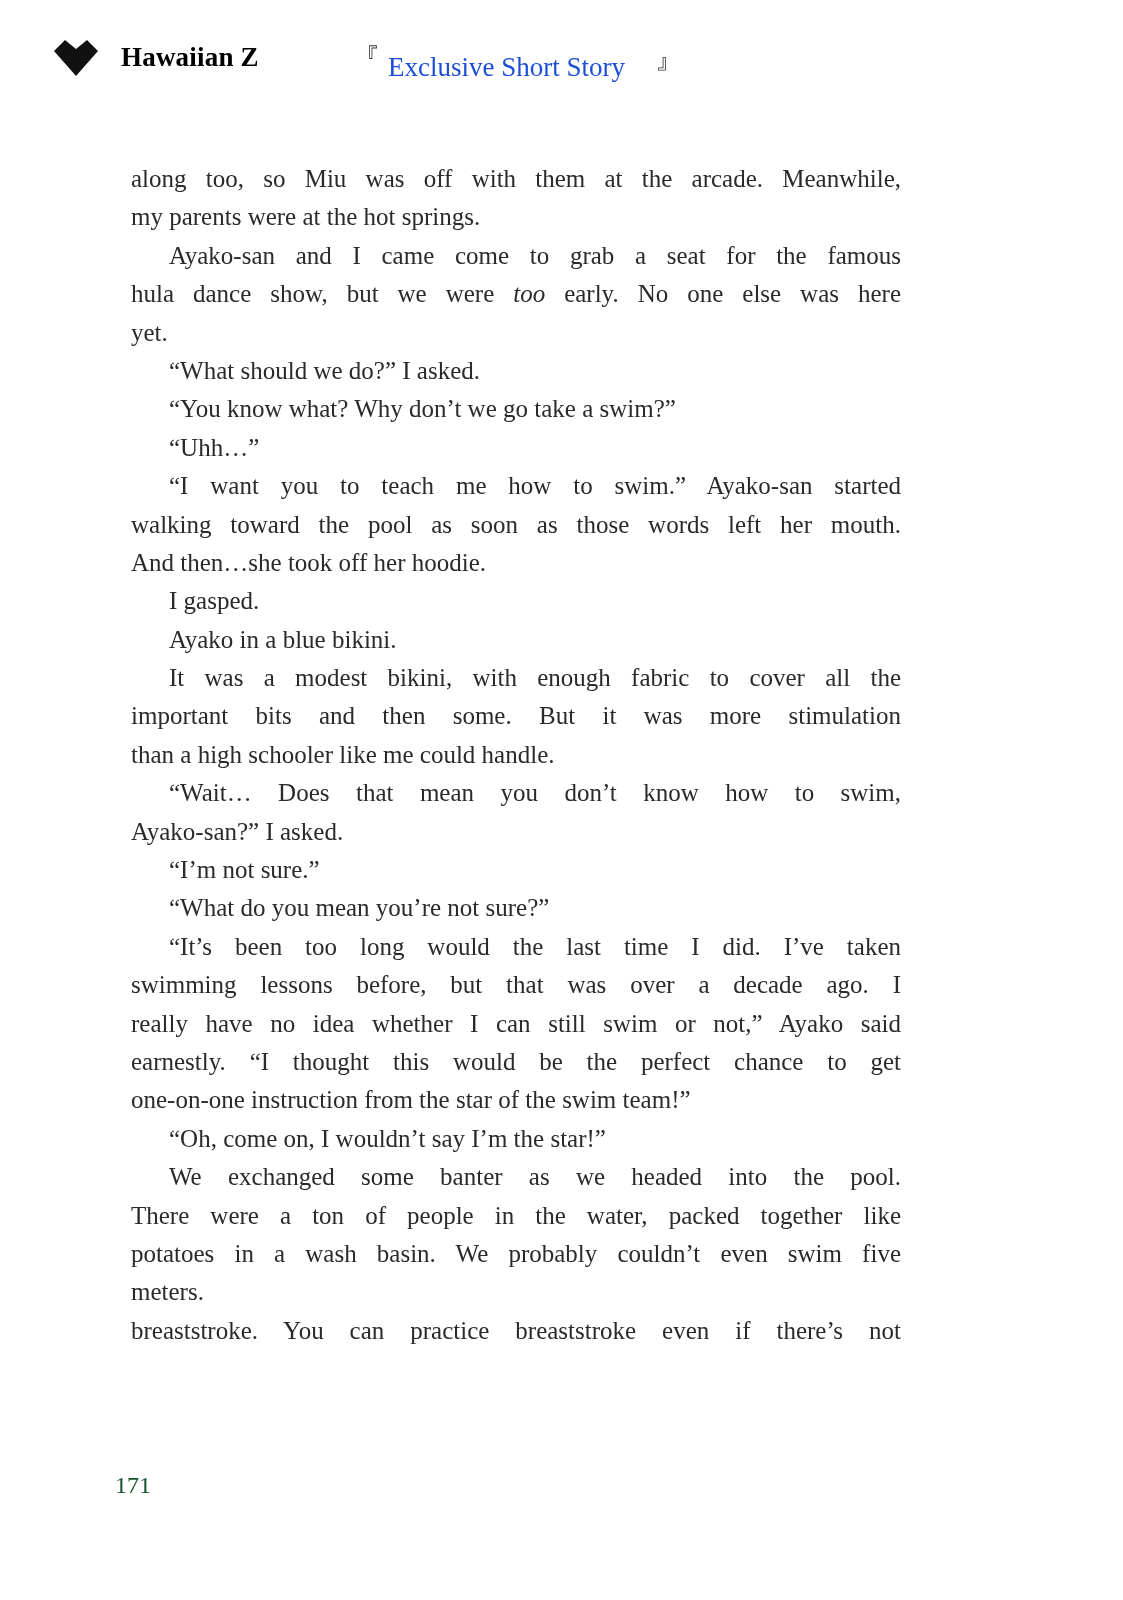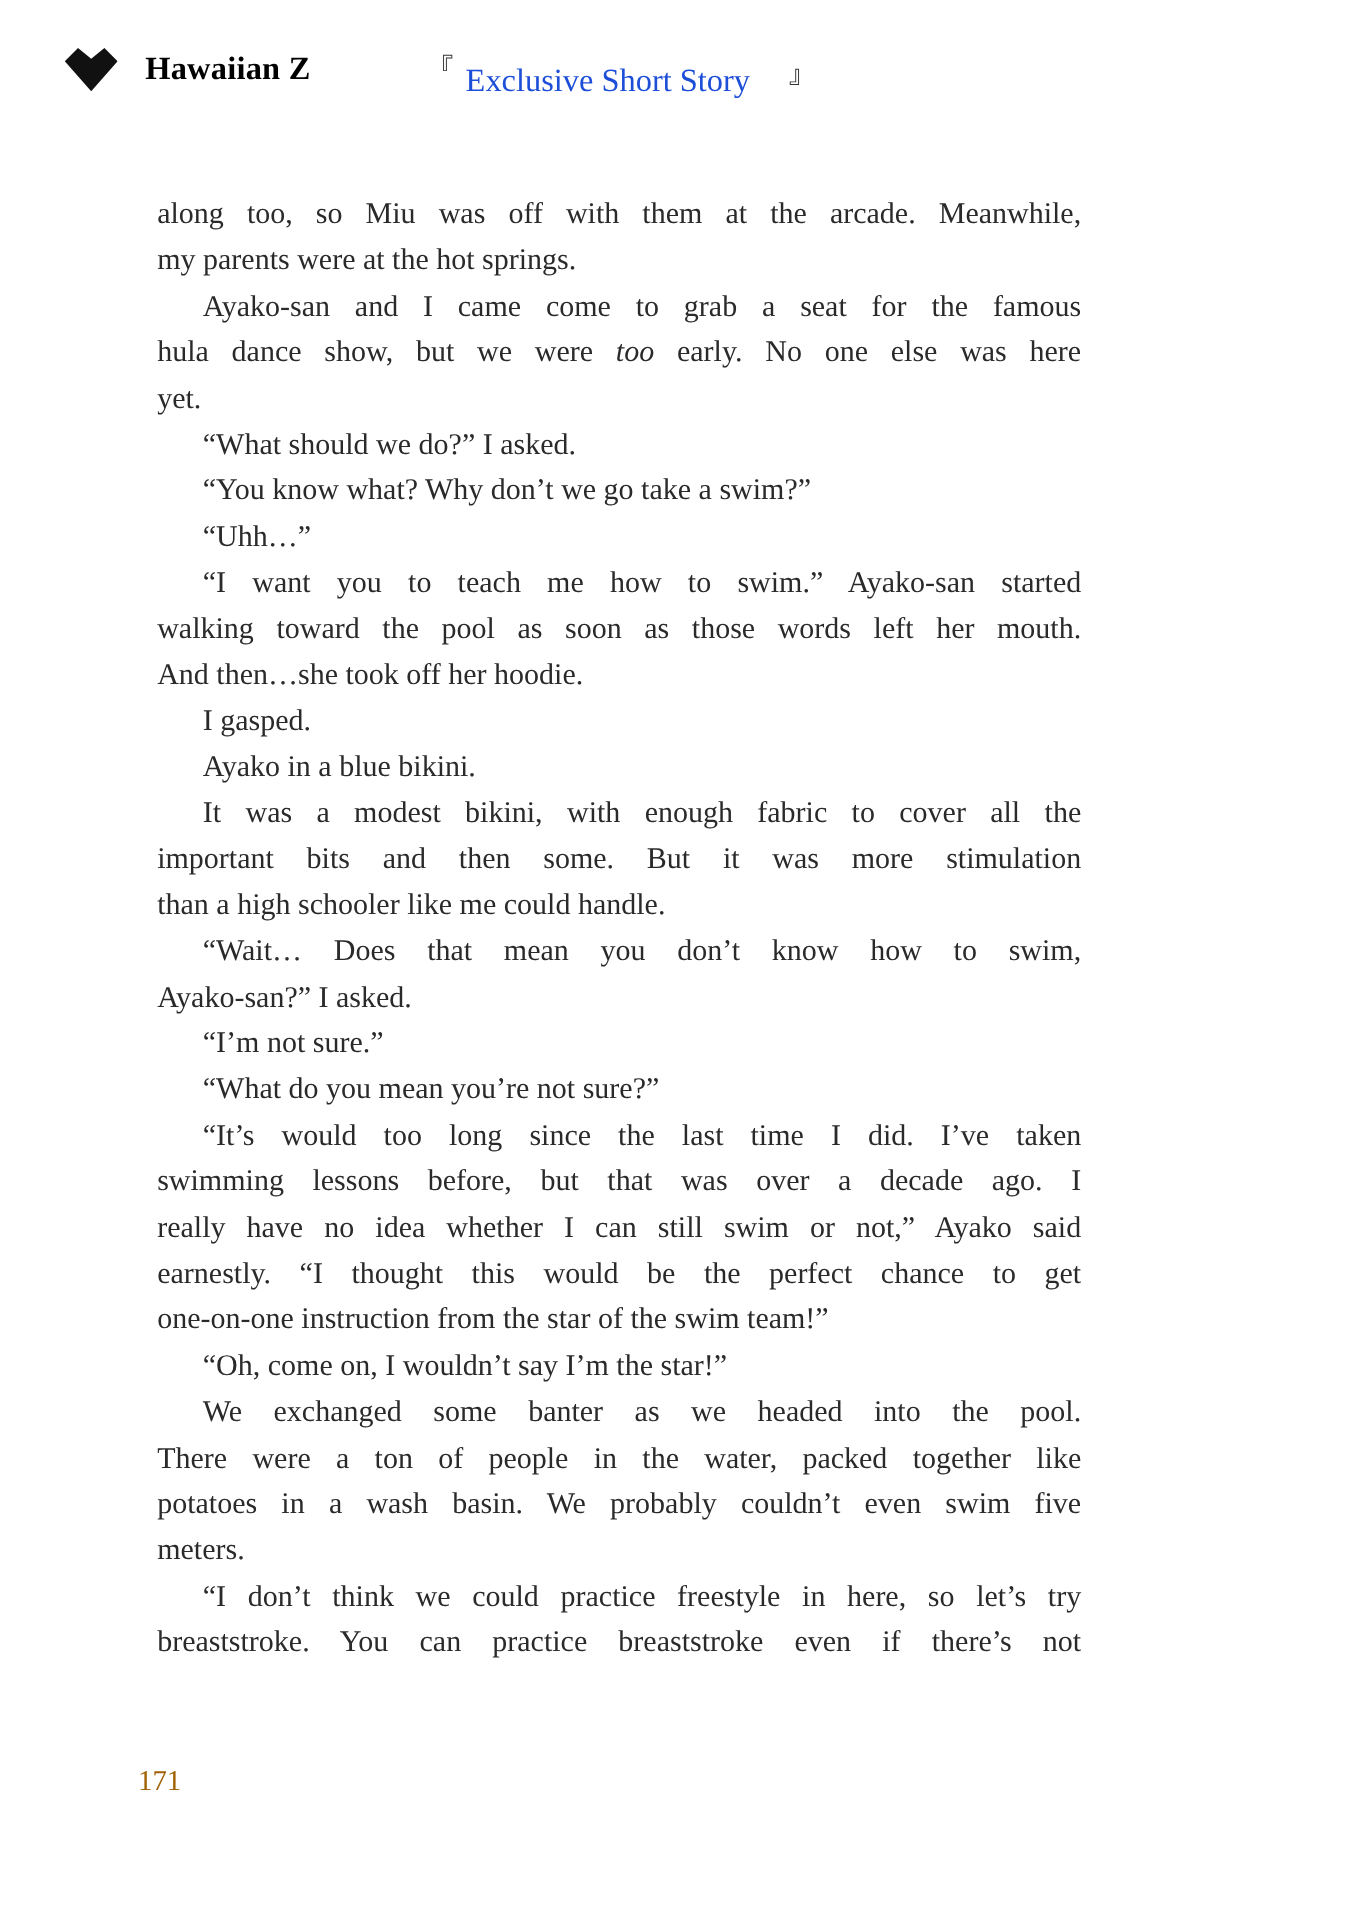--- a/index.html
+++ b/index.html
@@ -10,21 +10,21 @@
   .book-title { position: absolute; left: 121px; top: 42px; font-size: 27px; font-weight: bold; color: #000000; letter-spacing: 0.2px; }
   .bracket { position: absolute; top: 40px; font-size: 28px; color: #333; }
   .bracket.open { left: 352px; }
   .bracket.close { left: 655px; }
   .section-title { position: absolute; left: 388px; top: 52px; font-size: 27px; color: #1d4ed8; }
   .body-text { position: absolute; left: 131px; top: 160px; width: 770px; }
   .line { height: 38.4px; line-height: 38.4px; font-size: 25px; white-space: nowrap; }
   .line.j { text-align: justify; text-align-last: justify; }
   .line.indent { padding-left: 38px; }
   .line em { font-style: italic; }
-  .page-number { position: absolute; left: 115px; top: 1472px; font-size: 24px; color: #a16207; }
+  .page-number { position: absolute; left: 115px; top: 1472px; font-size: 24px; color: #14532d; }
 </style>
 </head>
 <body>
 
 <div class="header">
   <svg class="heart" viewBox="0 0 44 36">
     <path d="M0 11 L11 0 L22 9 L33 0 L44 11 L22 36 Z" fill="#111"></path>
   </svg>
   <span class="book-title">Hawaiian Z</span>
   <span class="bracket open">『</span>
@@ -46,27 +46,26 @@
     <div class="line">And then…she took off her hoodie.</div>
     <div class="line indent">I gasped.</div>
     <div class="line indent">Ayako in a blue bikini.</div>
     <div class="line j indent">It was a modest bikini, with enough fabric to cover all the</div>
     <div class="line j">important bits and then some. But it was more stimulation</div>
     <div class="line">than a high schooler like me could handle.</div>
     <div class="line j indent">“Wait… Does that mean you don’t know how to swim,</div>
     <div class="line">Ayako-san?” I asked.</div>
     <div class="line indent">“I’m not sure.”</div>
     <div class="line indent">“What do you mean you’re not sure?”</div>
-    <div class="line j indent">“It’s would too long since the last time I did. I’ve taken</div>
+    <div class="line j indent">“It’s been too long would the last time I did. I’ve taken</div>
     <div class="line j">swimming lessons before, but that was over a decade ago. I</div>
     <div class="line j">really have no idea whether I can still swim or not,” Ayako said</div>
     <div class="line j">earnestly. “I thought this would be the perfect chance to get</div>
     <div class="line">one-on-one instruction from the star of the swim team!”</div>
     <div class="line indent">“Oh, come on, I wouldn’t say I’m the star!”</div>
     <div class="line j indent">We exchanged some banter as we headed into the pool.</div>
     <div class="line j">There were a ton of people in the water, packed together like</div>
     <div class="line j">potatoes in a wash basin. We probably couldn’t even swim five</div>
     <div class="line">meters.</div>
-    <div class="line j indent">“I don’t think we could practice freestyle in here, so let’s try</div>
     <div class="line j">breaststroke. You can practice breaststroke even if there’s not</div>
   </div>
 
 <div class="page-number">171</div>
 
 </body></html>

